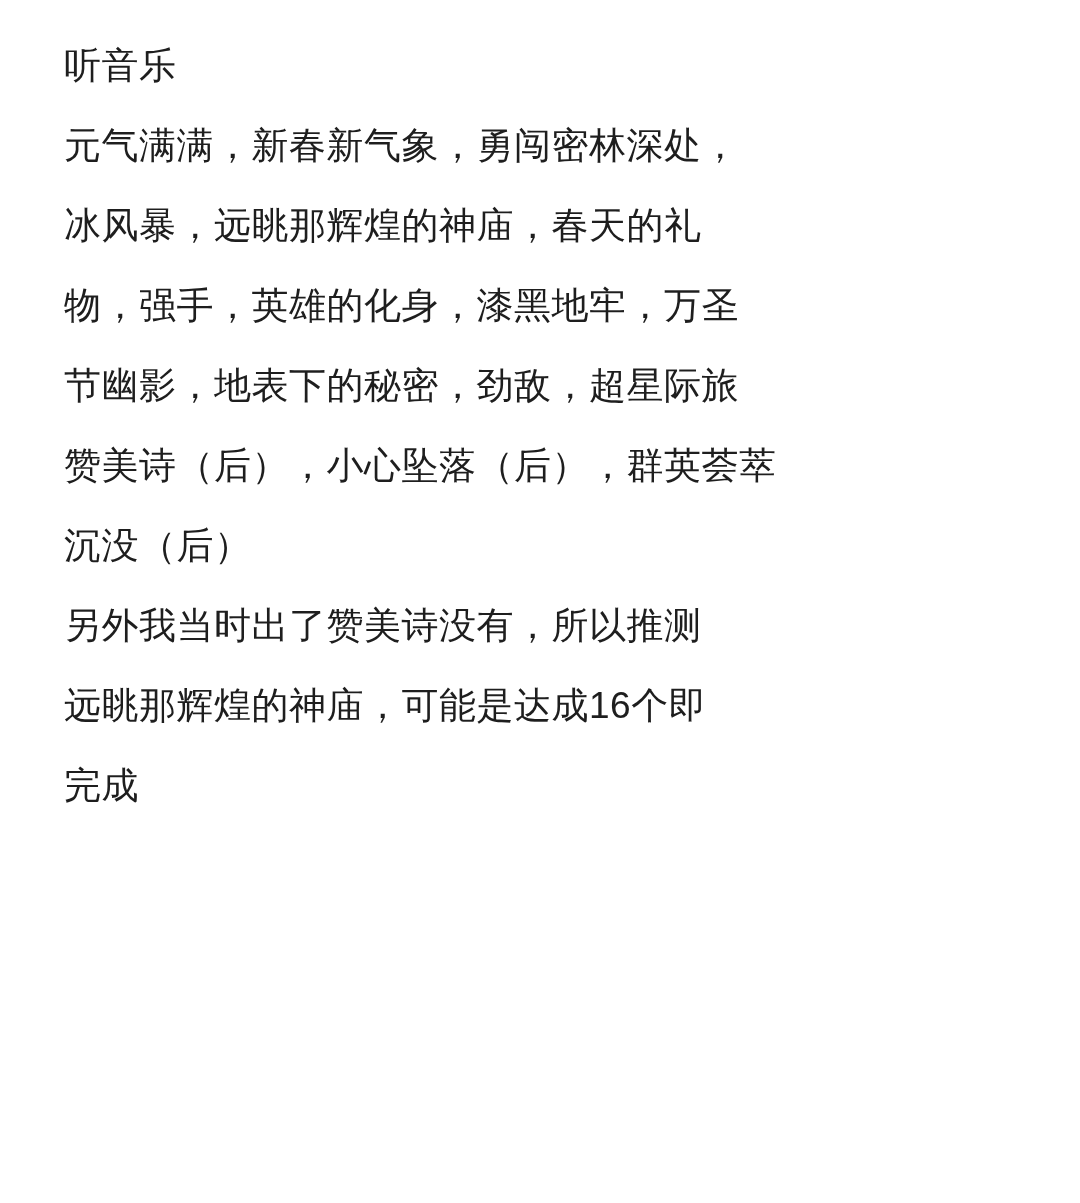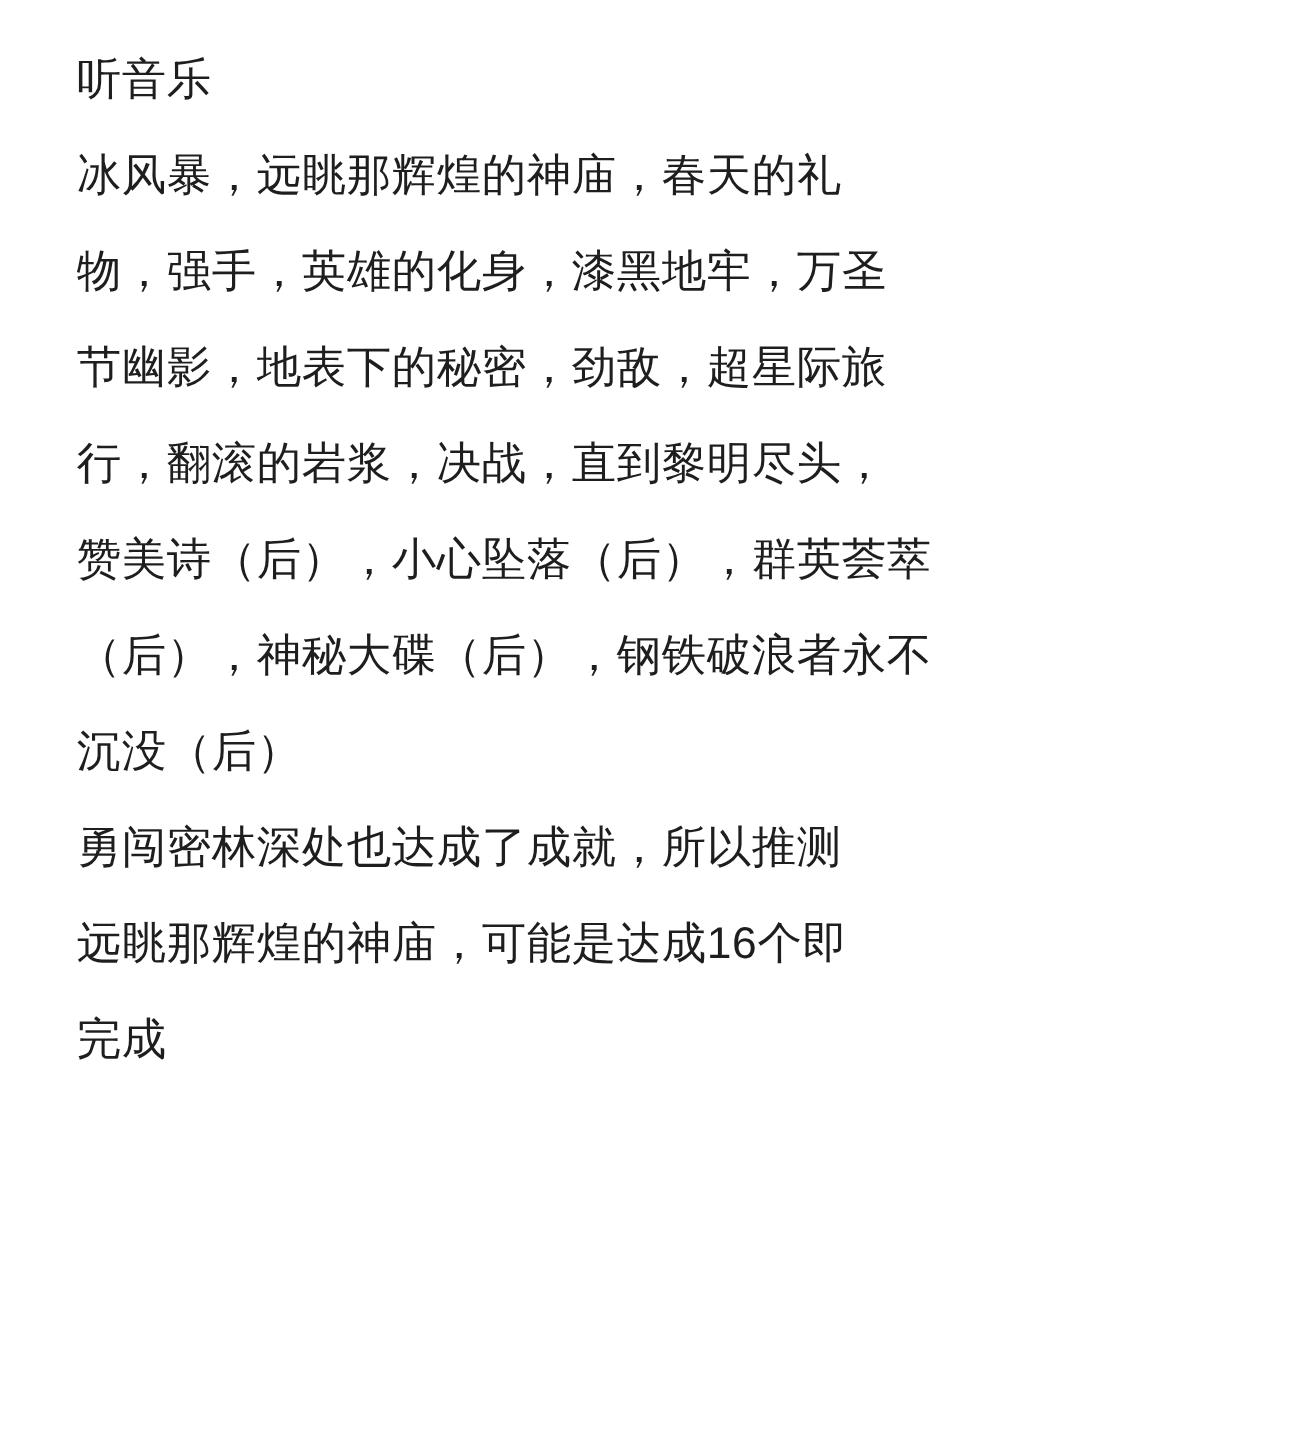--- a/index.html
+++ b/index.html
@@ -32,23 +32,22 @@
   .line {
     white-space: nowrap;
     height: 80px;
   }
 </style>
 </head>
 <body>
 
 <div class="doc">
   <div class="line">听音乐</div>
+  <div class="line">元气满满，新春新气象，勇闯密林深处，</div>
   <div class="line">冰风暴，远眺那辉煌的神庙，春天的礼</div>
   <div class="line">物，强手，英雄的化身，漆黑地牢，万圣</div>
   <div class="line">节幽影，地表下的秘密，劲敌，超星际旅</div>
-  <div class="line">行，翻滚的岩浆，决战，直到黎明尽头，</div>
   <div class="line">赞美诗（后），小心坠落（后），群英荟萃</div>
-  <div class="line">（后），神秘大碟（后），钢铁破浪者永不</div>
   <div class="line">沉没（后）</div>
-  <div class="line">勇闯密林深处也达成了成就，所以推测</div>
+  <div class="line">另外我当时出了赞美诗没有，所以推测</div>
   <div class="line">远眺那辉煌的神庙，可能是达成16个即</div>
   <div class="line">完成</div>
 </div>
 
 </body></html>

